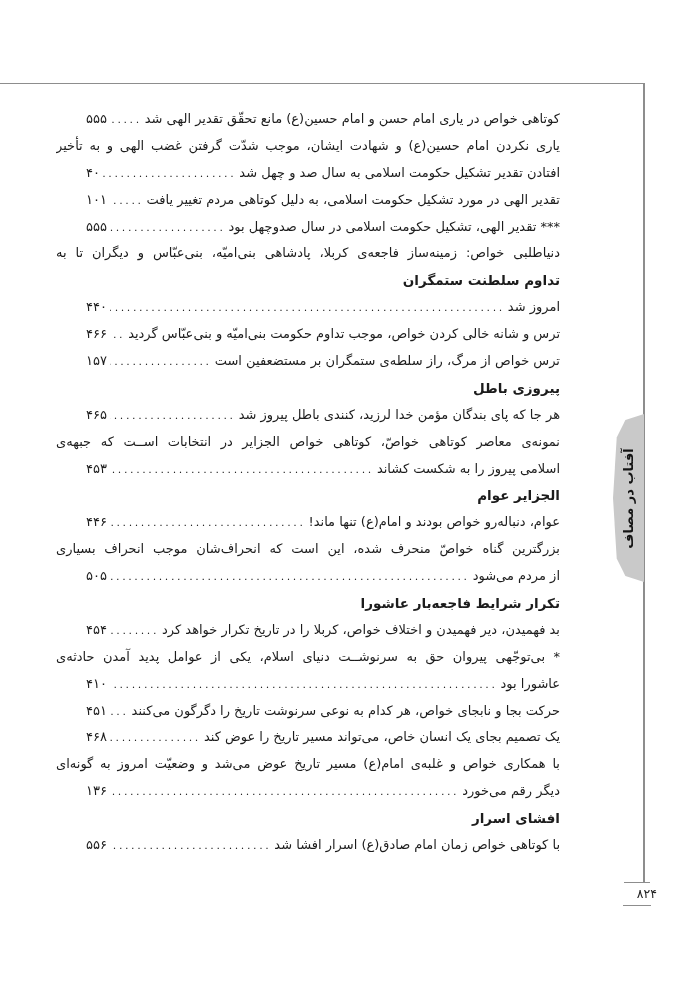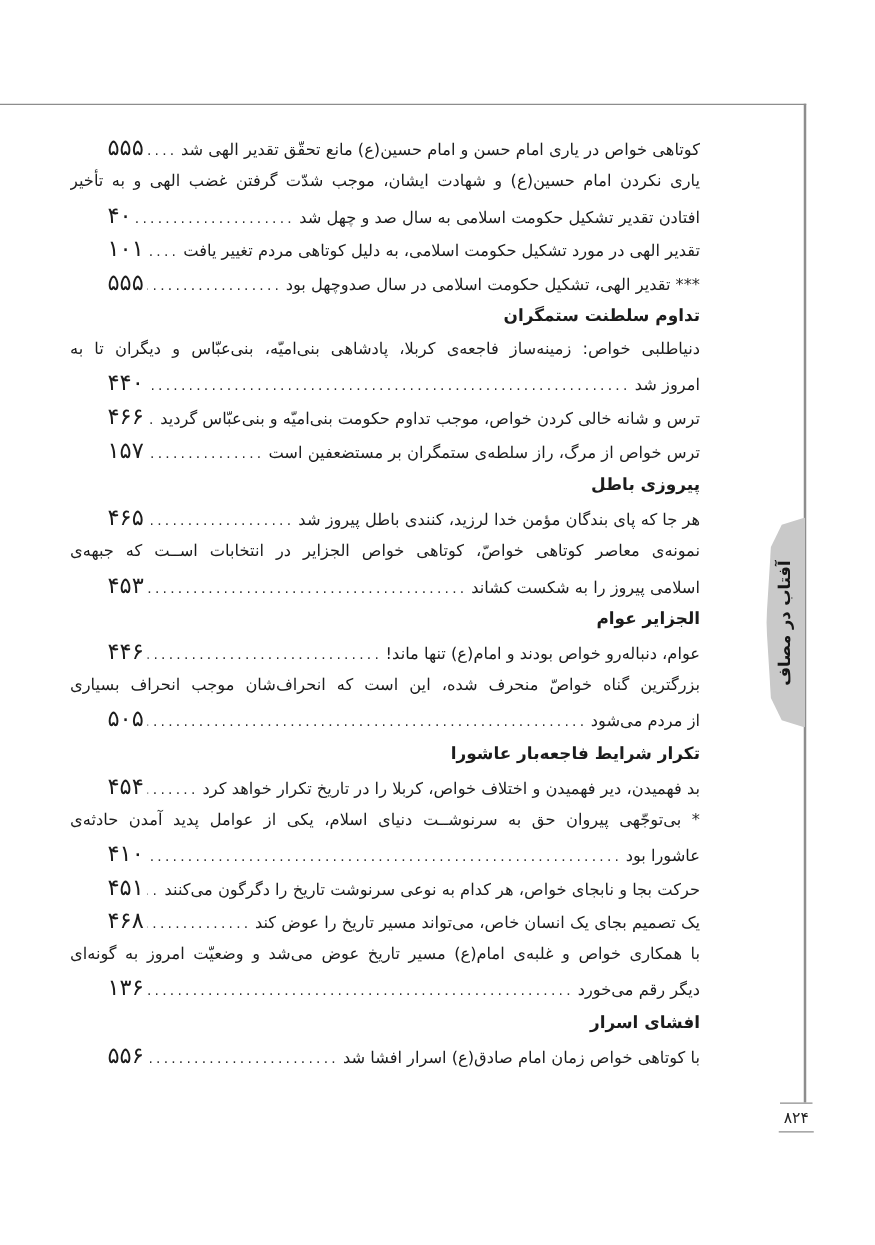--- a/index.html
+++ b/index.html
@@ -16,21 +16,21 @@
   }
   .page{position:absolute;inset:0;background:#fff;}
 
   
   .top-rule{position:absolute;top:83px;left:0;width:645px;height:1.4px;background:var(--rule);}
   .side-rule{position:absolute;top:83px;left:643.4px;width:1.4px;height:799px;background:var(--rule);}
   .pn-top-rule{position:absolute;top:882px;left:624px;width:26px;height:1.3px;background:var(--rule);}
   .pn-bottom-rule{position:absolute;top:905px;left:623px;width:28px;height:1.3px;background:var(--rule);}
   .page-number{
     position:absolute;top:883px;left:617px;width:40px;height:21px;
-    text-align:center;line-height:21px;font-size:12.5px;color:#222;
+    line-height:21px;font-size:12.5px;color:#222;
     direction:rtl;
   }
 
   
   .tab-wrap{position:absolute;top:414px;left:613px;width:31px;height:168px;}
   .tab-bg{
     position:absolute;inset:0;background:var(--tab-bg);
     clip-path:polygon(100% 0, 100% 100%, 40% 96.5%, 12% 86%, 0 50%, 12% 14%, 40% 3.5%);
   }
   .tab-label{
@@ -61,21 +61,21 @@
   }
   .row.paged .t{white-space:nowrap;overflow:hidden;flex-shrink:1;}
   .row.paged .dots{
     flex:1 1 0;min-width:0;overflow:hidden;white-space:nowrap;
     margin:0 3px;font-size:11px;letter-spacing:2.6px;color:#2a2a2a;
     direction:rtl;
   }
   .row.paged .dots::before{
     content:"..........................................................................................................................................................";
   }
-  .row.paged .pg{white-space:nowrap;font-size:18px;}
+  .row.paged .pg{white-space:nowrap;font-size:13px;}
 </style>
 </head>
 <body>
 
 <div class="page">
 
   <div class="top-rule"></div>
   <div class="side-rule"></div>
 
   <div class="toc">
@@ -93,22 +93,22 @@
       <div class="row paged">
         <span class="t">تقدیر الهی در مورد تشکیل حکومت اسلامی، به دلیل کوتاهی مردم تغییر یافت</span>
         <span class="dots"></span>
         <span class="pg">۱۰۱</span>
       </div>
       <div class="row paged">
         <span class="t">*** تقدیر الهی، تشکیل حکومت اسلامی در سال صدوچهل بود</span>
         <span class="dots"></span>
         <span class="pg">۵۵۵</span>
       </div>
+      <div class="row full">دنیاطلبی خواص: زمینه‌ساز فاجعه‌ی کربلا، پادشاهی بنی‌امیّه، بنی‌عبّاس و دیگران تا به</div>
       <div class="row head">تداوم سلطنت ستمگران</div>
-      <div class="row full">دنیاطلبی خواص: زمینه‌ساز فاجعه‌ی کربلا، پادشاهی بنی‌امیّه، بنی‌عبّاس و دیگران تا به</div>
       <div class="row paged">
         <span class="t">امروز شد</span>
         <span class="dots"></span>
         <span class="pg">۴۴۰</span>
       </div>
       <div class="row paged">
         <span class="t">ترس و شانه خالی کردن خواص، موجب تداوم حکومت بنی‌امیّه و بنی‌عبّاس گردید</span>
         <span class="dots"></span>
         <span class="pg">۴۶۶</span>
       </div>

